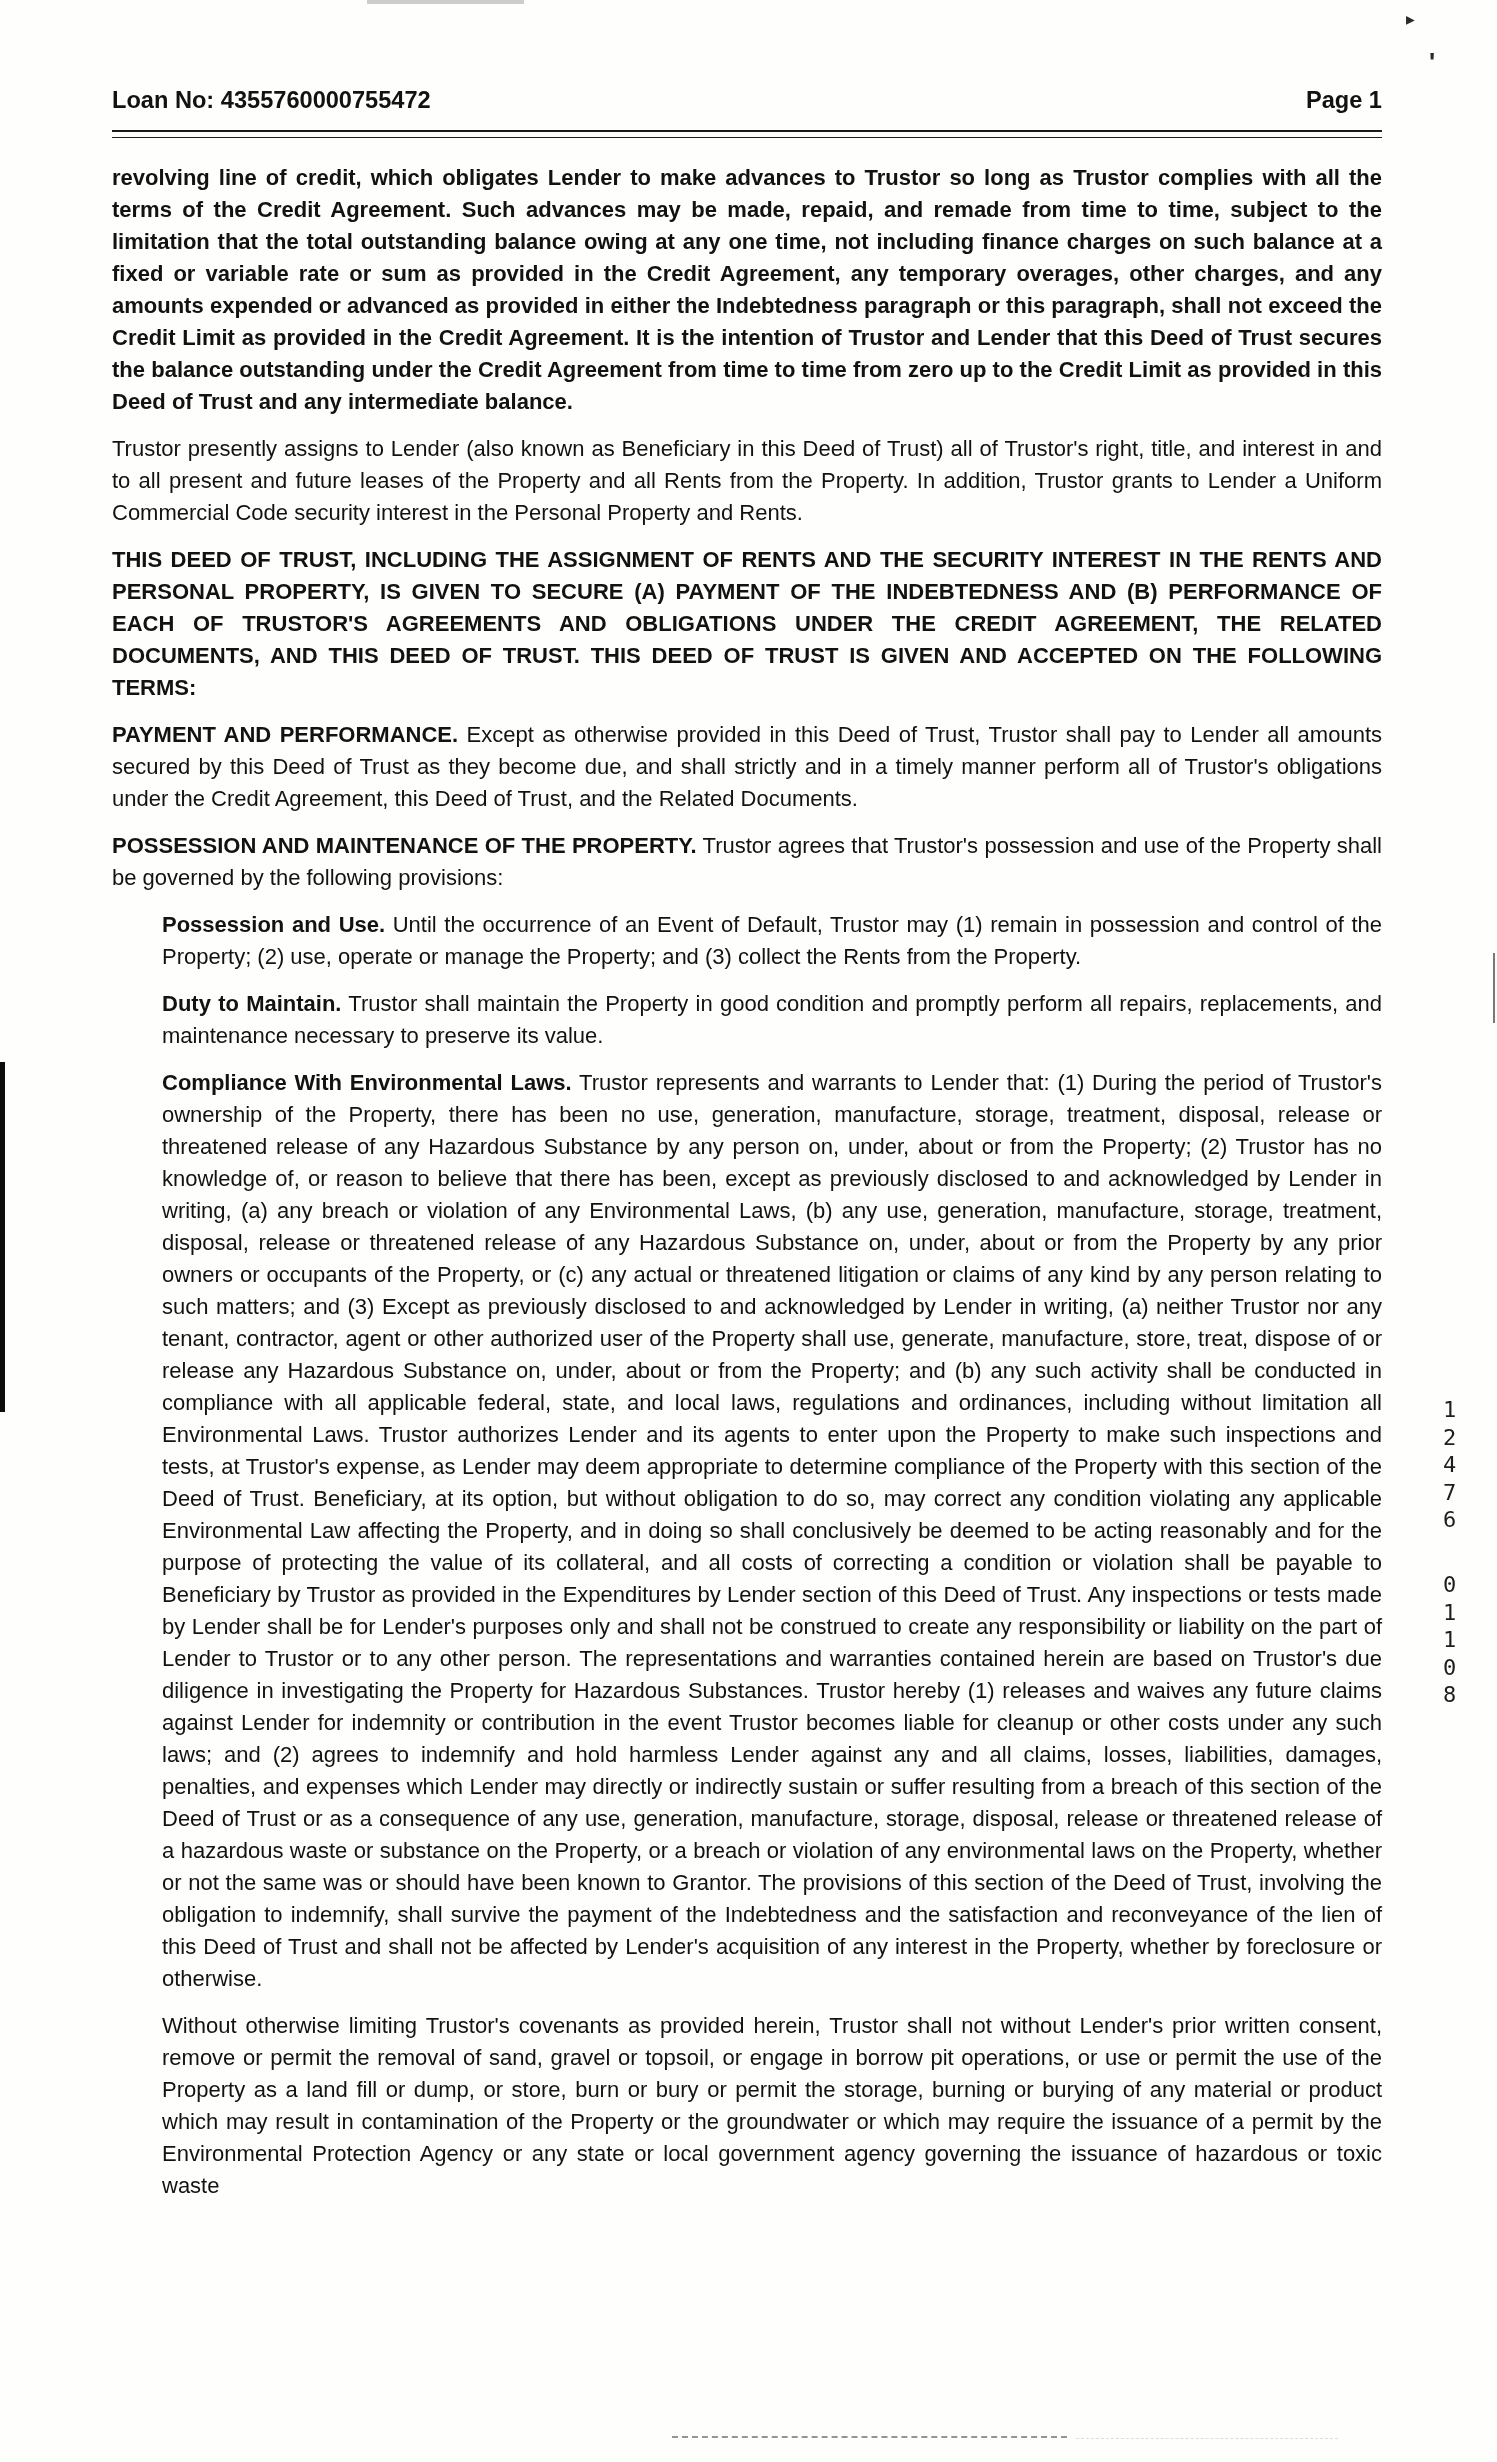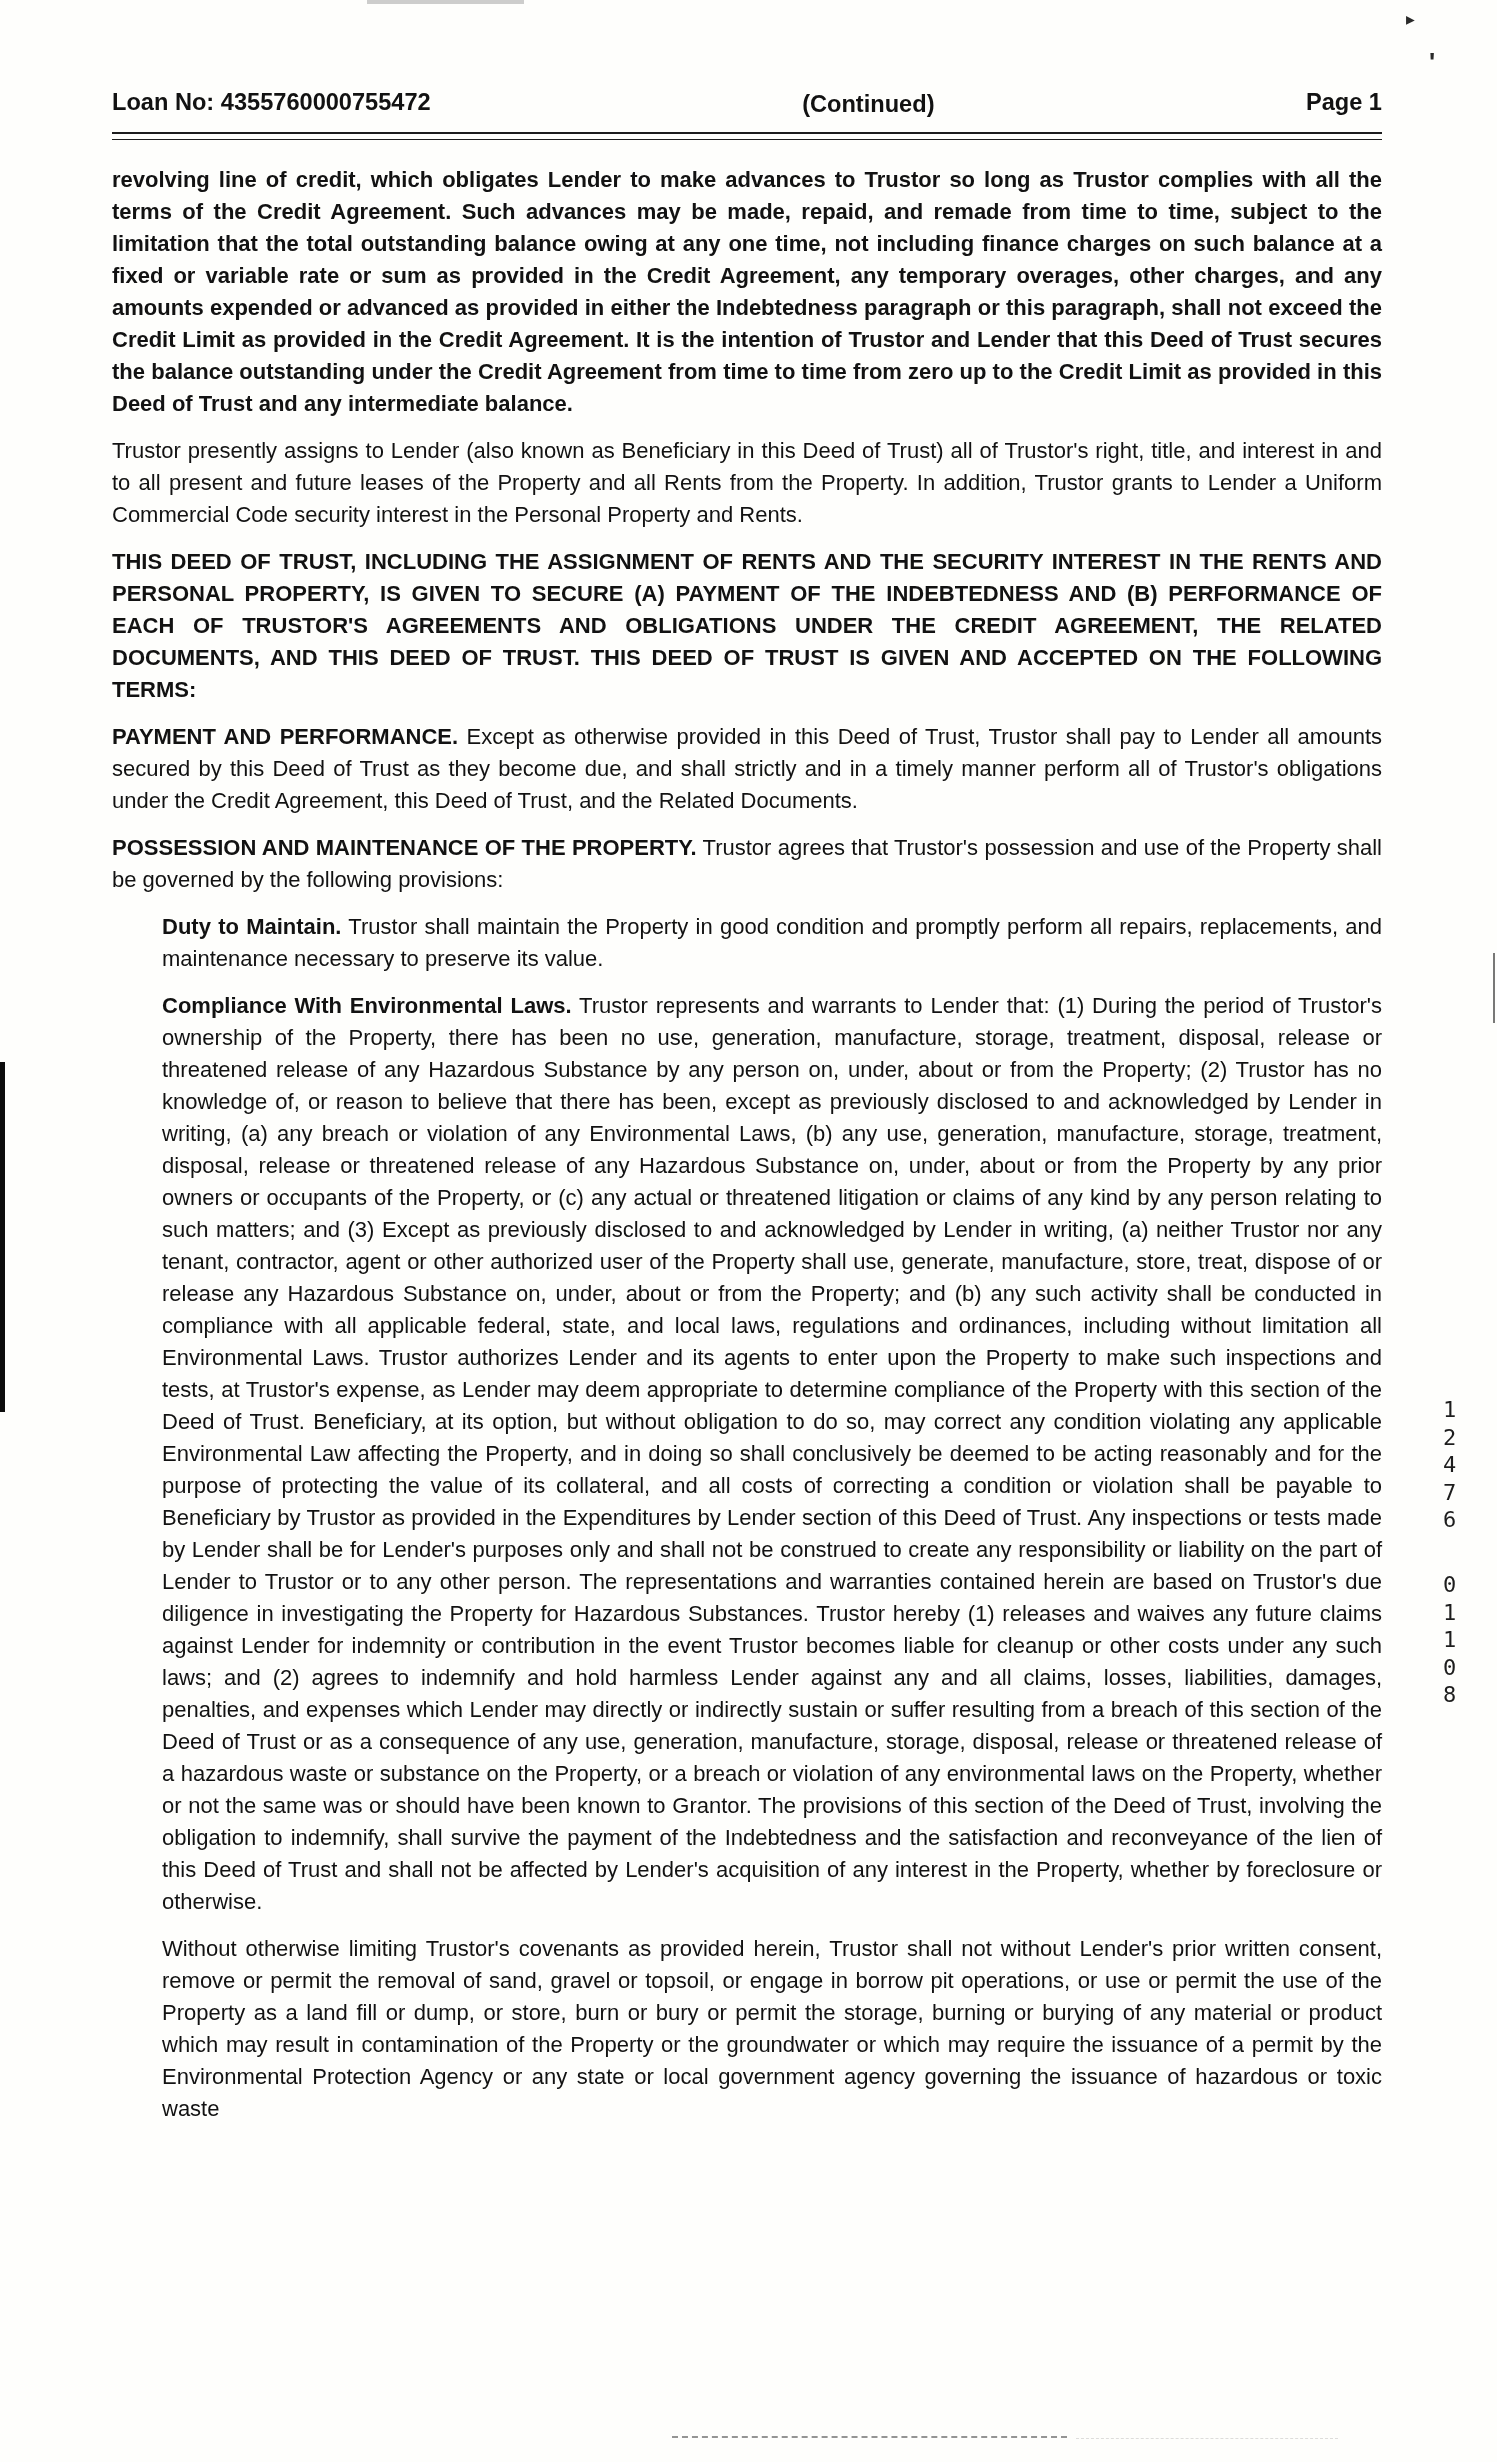--- a/index.html
+++ b/index.html
@@ -127,39 +127,39 @@
   }
 </style>
 </head>
 <body>
 
 <div class="page">
 
   <header class="doc-header">
     <div class="h-left bold">Loan No: 4355760000755472</div>
     <div class="h-center">
-      <div class="subtitle bold">(Continued)</div>
     </div>
     <div class="h-right bold">Page 1</div>
   </header>
 
   <div class="rule"></div>
 
   <main class="doc-body">
 
     <p class="bold">revolving line of credit, which obligates Lender to make advances to Trustor so long as Trustor complies with all the terms of the Credit Agreement. Such advances may be made, repaid, and remade from time to time, subject to the limitation that the total outstanding balance owing at any one time, not including finance charges on such balance at a fixed or variable rate or sum as provided in the Credit Agreement, any temporary overages, other charges, and any amounts expended or advanced as provided in either the Indebtedness paragraph or this paragraph, shall not exceed the Credit Limit as provided in the Credit Agreement. It is the intention of Trustor and Lender that this Deed of Trust secures the balance outstanding under the Credit Agreement from time to time from zero up to the Credit Limit as provided in this Deed of Trust and any intermediate balance.</p>
 
     <p>Trustor presently assigns to Lender (also known as Beneficiary in this Deed of Trust) all of Trustor's right, title, and interest in and to all present and future leases of the Property and all Rents from the Property. In addition, Trustor grants to Lender a Uniform Commercial Code security interest in the Personal Property and Rents.</p>
 
     <p class="bold">THIS DEED OF TRUST, INCLUDING THE ASSIGNMENT OF RENTS AND THE SECURITY INTEREST IN THE RENTS AND PERSONAL PROPERTY, IS GIVEN TO SECURE (A) PAYMENT OF THE INDEBTEDNESS AND (B) PERFORMANCE OF EACH OF TRUSTOR'S AGREEMENTS AND OBLIGATIONS UNDER THE CREDIT AGREEMENT, THE RELATED DOCUMENTS, AND THIS DEED OF TRUST. THIS DEED OF TRUST IS GIVEN AND ACCEPTED ON THE FOLLOWING TERMS:</p>
 
     <p><span class="bold">PAYMENT AND PERFORMANCE.</span> <span>Except as otherwise provided in this Deed of Trust, Trustor shall pay to Lender all amounts secured by this Deed of Trust as they become due, and shall strictly and in a timely manner perform all of Trustor's obligations under the Credit Agreement, this Deed of Trust, and the Related Documents.</span></p>
 
     <p><span class="bold">POSSESSION AND MAINTENANCE OF THE PROPERTY.</span> <span>Trustor agrees that Trustor's possession and use of the Property shall be governed by the following provisions:</span></p>
 
+    <p class="indent"><span class="bold">Possession and Use.</span> <span>Until the occurrence of an Event of Default, Trustor may (1) remain in possession and control of the Property; (2) use, operate or manage the Property; and (3) collect the Rents from the Property.</span></p>
 
     <p class="indent"><span class="bold">Duty to Maintain.</span> <span>Trustor shall maintain the Property in good condition and promptly perform all repairs, replacements, and maintenance necessary to preserve its value.</span></p>
 
     <p class="indent"><span class="bold">Compliance With Environmental Laws.</span> <span>Trustor represents and warrants to Lender that: (1) During the period of Trustor's ownership of the Property, there has been no use, generation, manufacture, storage, treatment, disposal, release or threatened release of any Hazardous Substance by any person on, under, about or from the Property; (2) Trustor has no knowledge of, or reason to believe that there has been, except as previously disclosed to and acknowledged by Lender in writing, (a) any breach or violation of any Environmental Laws, (b) any use, generation, manufacture, storage, treatment, disposal, release or threatened release of any Hazardous Substance on, under, about or from the Property by any prior owners or occupants of the Property, or (c) any actual or threatened litigation or claims of any kind by any person relating to such matters; and (3) Except as previously disclosed to and acknowledged by Lender in writing, (a) neither Trustor nor any tenant, contractor, agent or other authorized user of the Property shall use, generate, manufacture, store, treat, dispose of or release any Hazardous Substance on, under, about or from the Property; and (b) any such activity shall be conducted in compliance with all applicable federal, state, and local laws, regulations and ordinances, including without limitation all Environmental Laws. Trustor authorizes Lender and its agents to enter upon the Property to make such inspections and tests, at Trustor's expense, as Lender may deem appropriate to determine compliance of the Property with this section of the Deed of Trust. Beneficiary, at its option, but without obligation to do so, may correct any condition violating any applicable Environmental Law affecting the Property, and in doing so shall conclusively be deemed to be acting reasonably and for the purpose of protecting the value of its collateral, and all costs of correcting a condition or violation shall be payable to Beneficiary by Trustor as provided in the Expenditures by Lender section of this Deed of Trust. Any inspections or tests made by Lender shall be for Lender's purposes only and shall not be construed to create any responsibility or liability on the part of Lender to Trustor or to any other person. The representations and warranties contained herein are based on Trustor's due diligence in investigating the Property for Hazardous Substances. Trustor hereby (1) releases and waives any future claims against Lender for indemnity or contribution in the event Trustor becomes liable for cleanup or other costs under any such laws; and (2) agrees to indemnify and hold harmless Lender against any and all claims, losses, liabilities, damages, penalties, and expenses which Lender may directly or indirectly sustain or suffer resulting from a breach of this section of the Deed of Trust or as a consequence of any use, generation, manufacture, storage, disposal, release or threatened release of a hazardous waste or substance on the Property, or a breach or violation of any environmental laws on the Property, whether or not the same was or should have been known to Grantor. The provisions of this section of the Deed of Trust, involving the obligation to indemnify, shall survive the payment of the Indebtedness and the satisfaction and reconveyance of the lien of this Deed of Trust and shall not be affected by Lender's acquisition of any interest in the Property, whether by foreclosure or otherwise.</span></p>
 
     <p class="indent">Without otherwise limiting Trustor's covenants as provided herein, Trustor shall not without Lender's prior written consent, remove or permit the removal of sand, gravel or topsoil, or engage in borrow pit operations, or use or permit the use of the Property as a land fill or dump, or store, burn or bury or permit the storage, burning or burying of any material or product which may result in contamination of the Property or the groundwater or which may require the issuance of a permit by the Environmental Protection Agency or any state or local government agency governing the issuance of hazardous or toxic waste</p>
 
   </main>
 
   <div class="edge-bar-left"></div>

